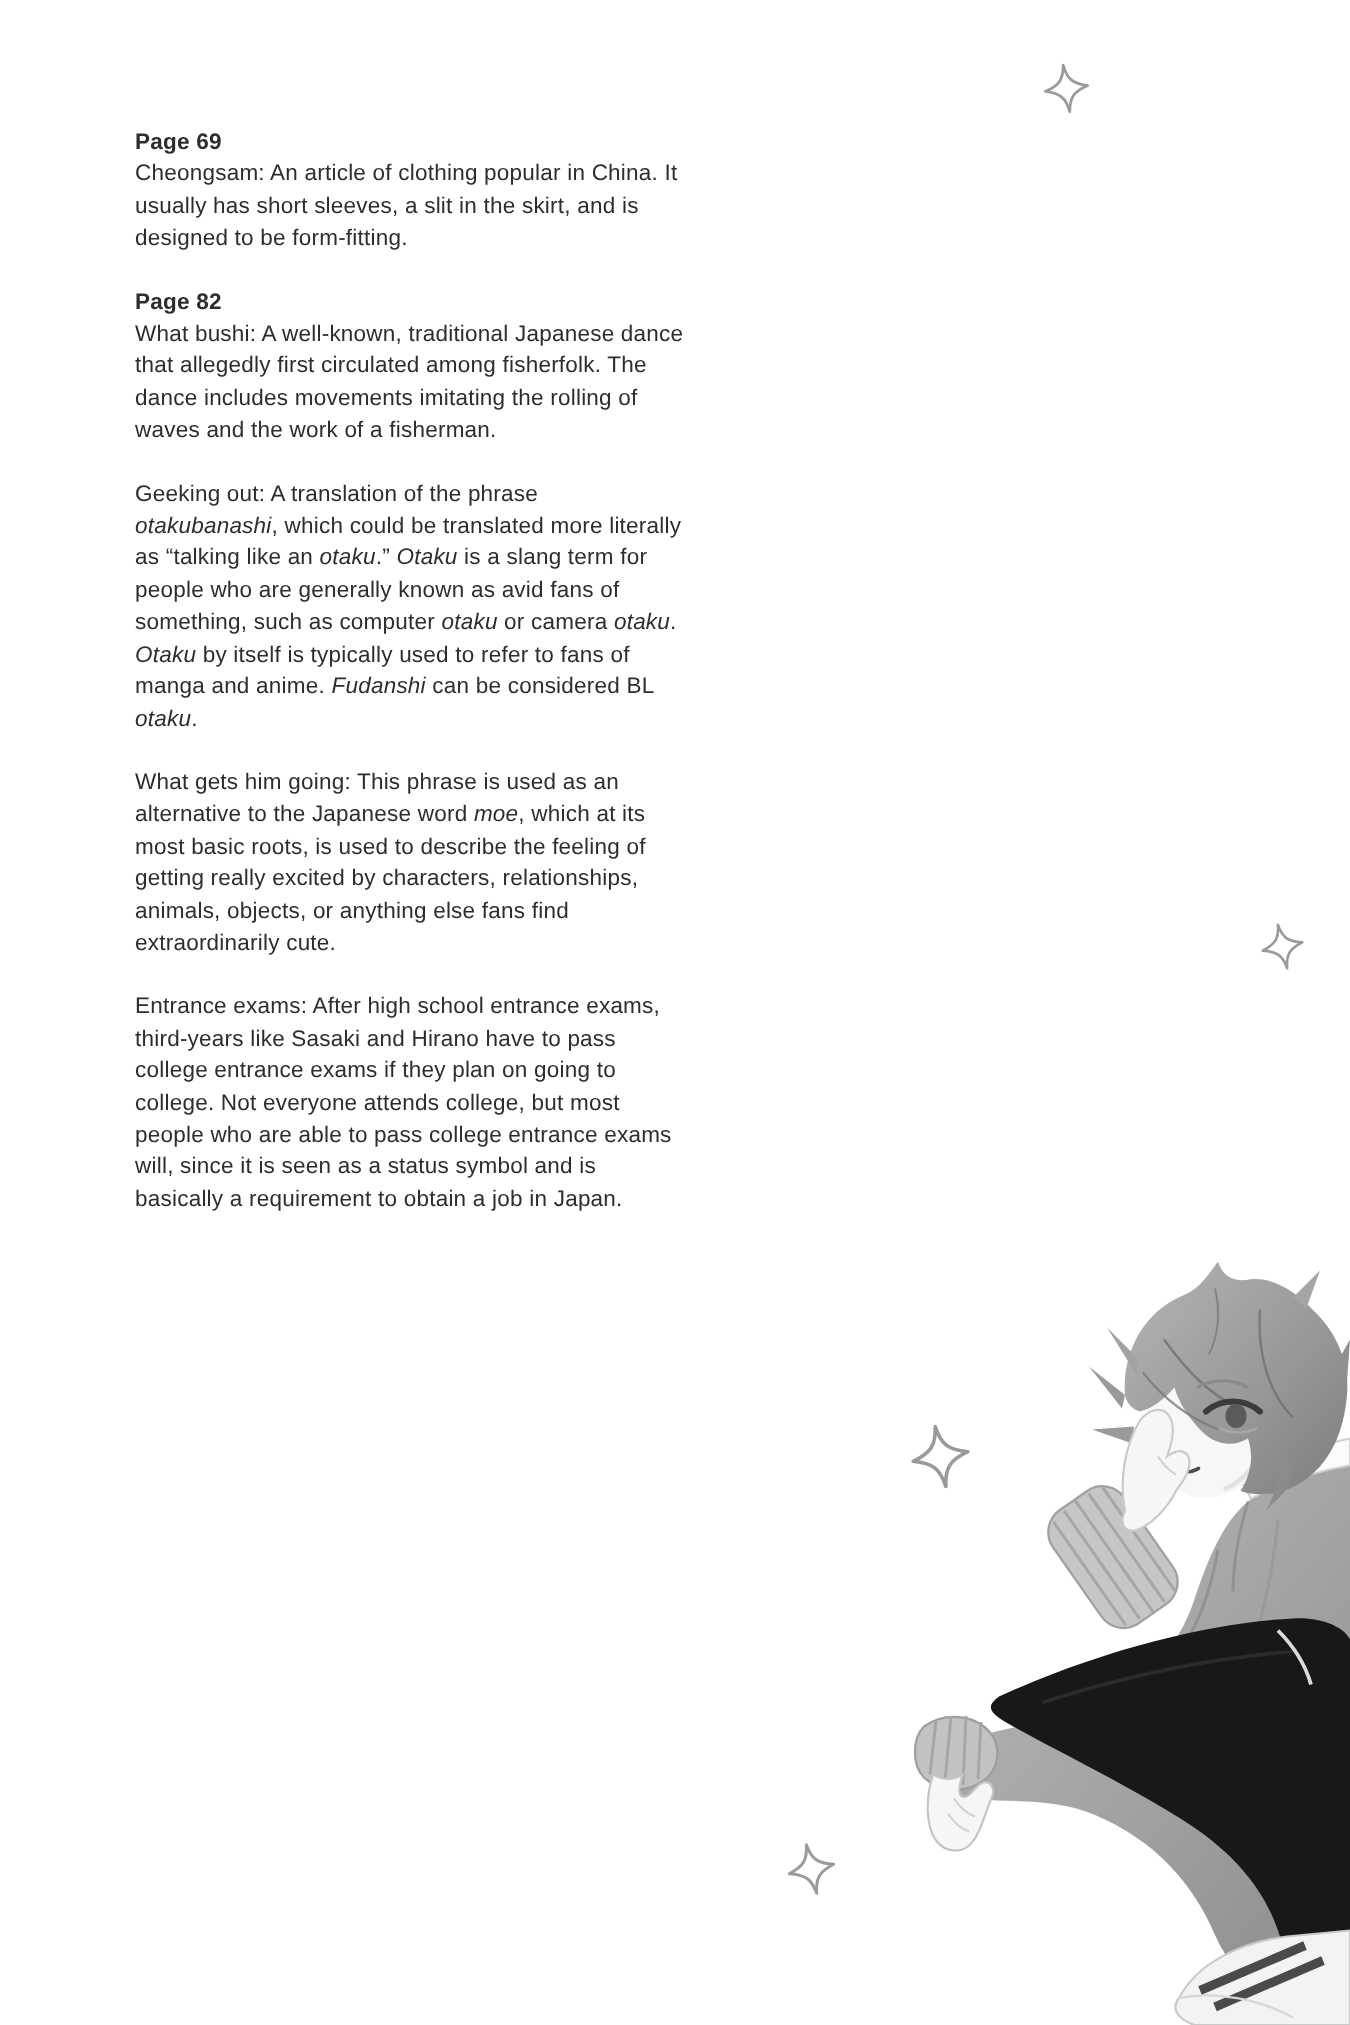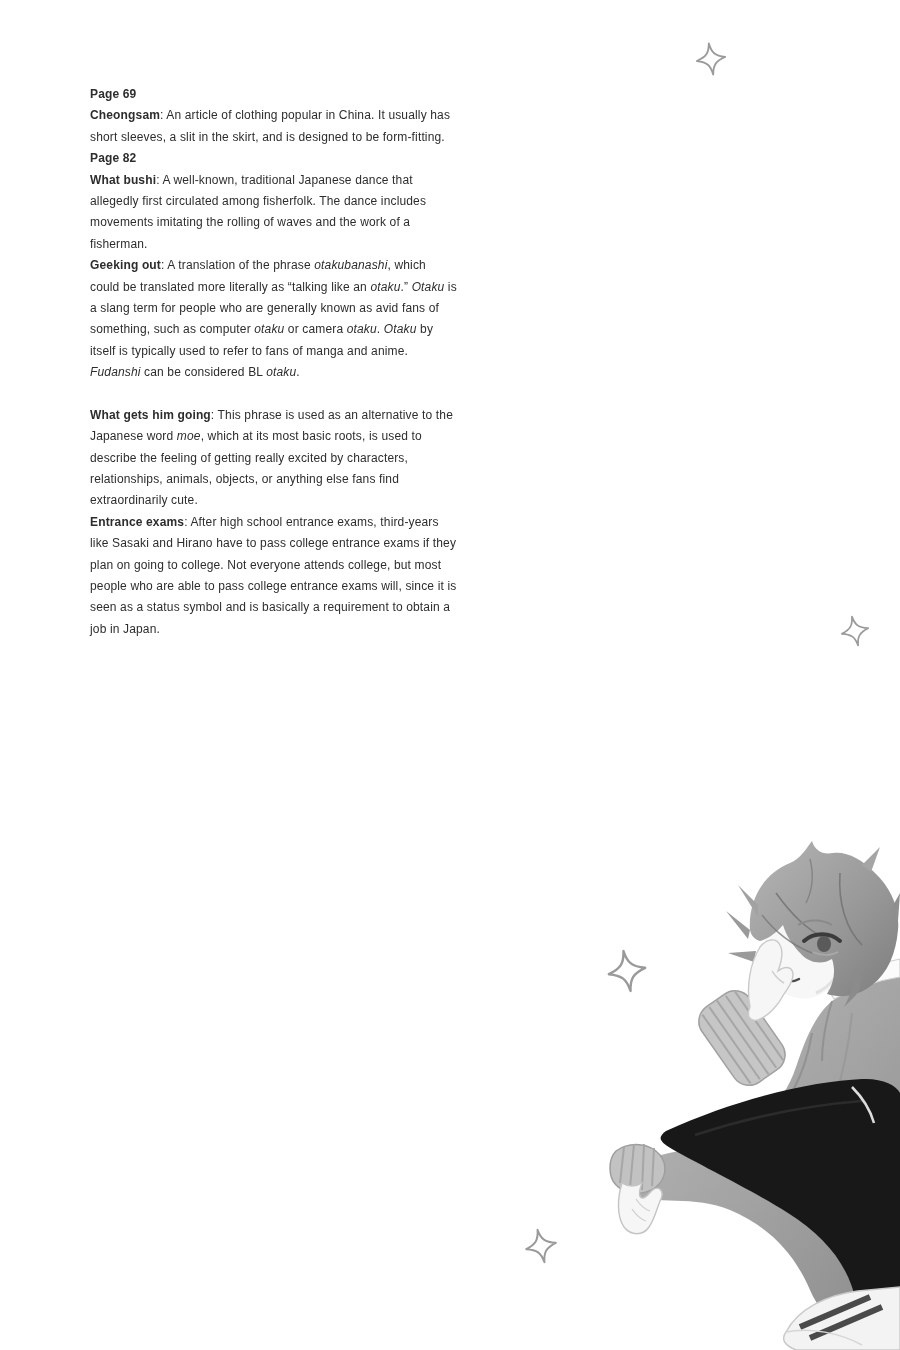--- a/index.html
+++ b/index.html
@@ -11,30 +11,30 @@
     overflow: hidden;
     font-family: "Liberation Sans", sans-serif;
   }
 
   
   .notes-column {
     position: absolute;
     left: 90px; top: 84px;
     width: 368px;
     color: #2d2d2d;
-    font-size: 12px;
+    font-size: 15px;
     line-height: 21.4px;
     letter-spacing: 0.15px;
   }
   .note-section { margin: 0; }
-  .note-section + .note-section { }
+  .note-section + .note-section { margin-top: 21px; }
   .note-heading { font-weight: 700; }
   .note-entry { margin: 0; }
   .note-entry + .note-entry { margin-top: 21px; }
-  .seg-bold { font-weight: 700; }
+  .seg-bold { font-weight: 400; }
   .seg-italic { font-style: italic; text-align: right; }
   .seg-normal { font-style: normal; font-weight: 400; text-align: center; }
 
   
   .sparkle { position: absolute; }
   .sparkle svg { display: block; width: 100%; height: 100%; }
   .sparkle-1 { left: 694px; top: 40px;  width: 34px; height: 38px; transform: rotate(-8deg); }
   .sparkle-2 { left: 839px; top: 614px; width: 32px; height: 34px; transform: rotate(-12deg); }
   .sparkle-3 { left: 605px; top: 947px; width: 44px; height: 48px; transform: rotate(-10deg); }
   .sparkle-4 { left: 523px; top: 1227px; width: 36px; height: 38px; transform: rotate(-12deg); }

